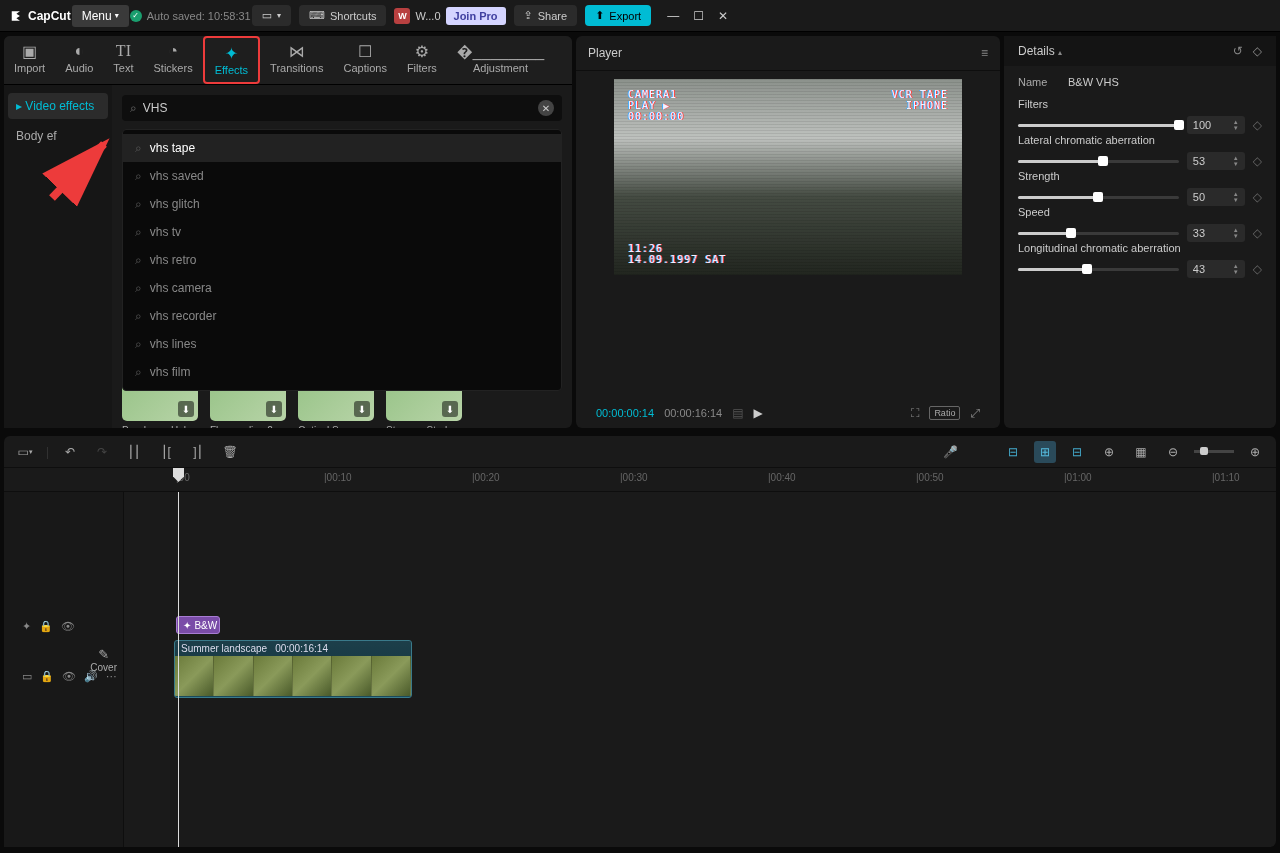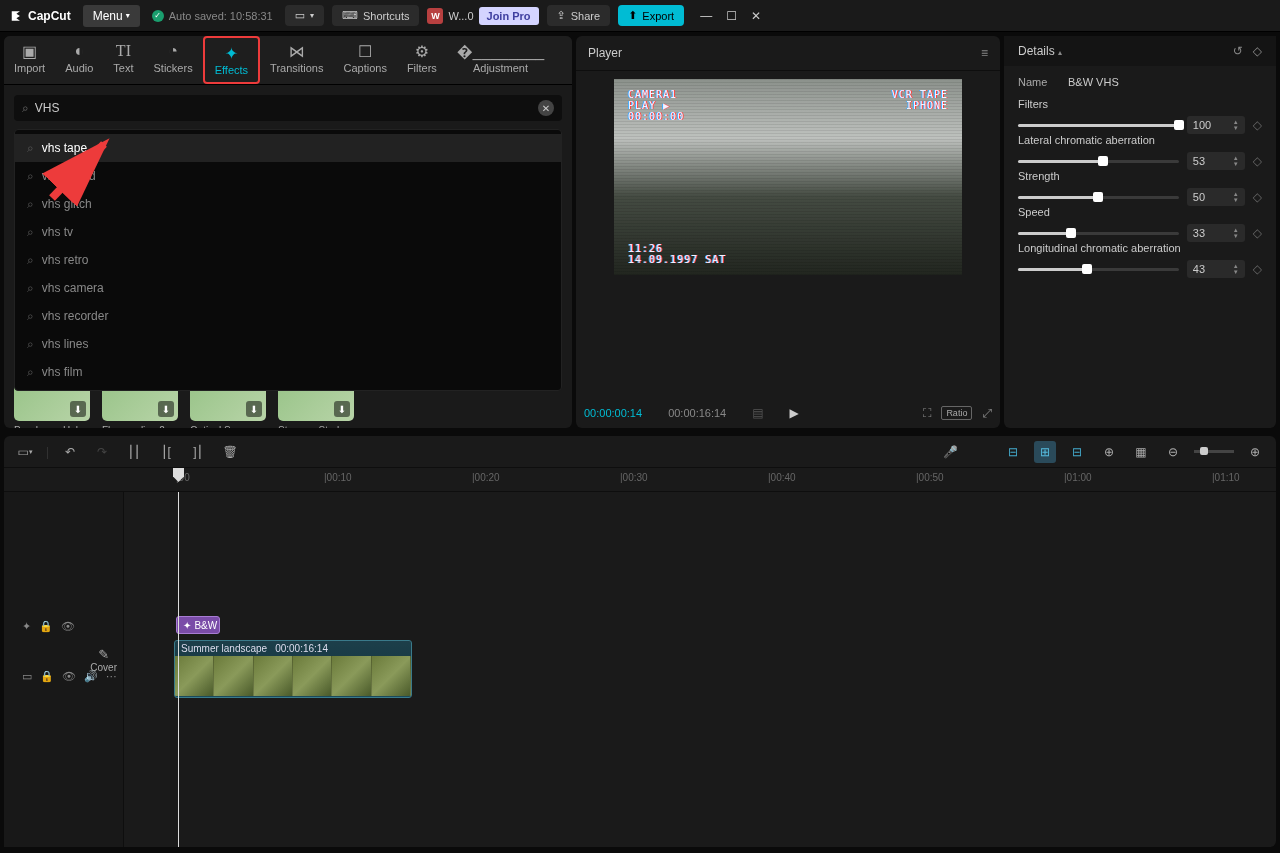--- a/index.html
+++ b/index.html
@@ -1,19 +1,19 @@
 <!DOCTYPE html>
 <html><head>
 <meta charset="utf-8">
 <style>
   * { box-sizing: border-box; margin: 0; padding: 0; font-family: -apple-system, BlinkMacSystemFont, "Segoe UI", Arial, sans-serif; }
   body { background: #0a0a0a; color: #ccc; font-size: 12px; width: 1280px; height: 853px; overflow: hidden; user-select: none; }
 
   
-  .topbar { height: 32px; background: #1a1a1a; display: flex; align-items: center; padding: 0 10px; gap: 12px; border-bottom: 1px solid #000;}
+  .topbar { height: 32px; background: #1a1a1a; display: flex; align-items: center; padding: 0 10px; gap: 1px; border-bottom: 1px solid #000;}
   .logo { display: flex; align-items: center; gap: 4px; font-weight: bold; font-size: 12px; color: #fff; }
   .menu-btn { background: #3a3a3a; padding: 4px 10px; border-radius: 3px; color: #fff; display:flex; align-items:center; gap:3px;}
   .autosave { color: #888; font-size: 11px; display:flex; align-items:center; gap:5px;}
   .autosave-check { width:12px; height:12px; border-radius:50%; background:#1a9e6e; display:flex; align-items:center; justify-content:center; color:#fff; font-size:8px;}
   .topbar-center { flex:1; text-align:center; color:#fff; font-size:12px;}
   .topbar-right { display:flex; align-items:center; gap:8px;}
   .top-btn { background:#2b2b2b; padding:4px 10px; border-radius:4px; color:#ccc; display:flex; align-items:center; gap:5px; font-size:11px;}
   .top-btn.export { background:#00bcd4; color:#000; font-weight:500;}
   .join-pro { background:#d4d4ff; color:#4040a0; padding:3px 8px; border-radius:3px; font-weight:bold; font-size:11px;}
   .user-badge { background:#b84040; width:16px; height:16px; border-radius:3px; display:flex; align-items:center; justify-content:center; color:#fff; font-size:9px; font-weight:bold;}
@@ -54,21 +54,21 @@
   
   .player-panel { width:424px; background:#1a1a1a; border-radius:6px; display:flex; flex-direction:column;}
   .panel-header { padding:10px 12px; color:#ccc; font-size:12px; display:flex; align-items:center; justify-content:space-between; border-bottom:1px solid #0e0e0e;}
   .player-vid { flex:1; display:flex; align-items:flex-start; justify-content:center; padding:8px;}
   .video-frame { width:348px; height:196px; background:linear-gradient(180deg,#8a8f8a 0%,#b8bbb8 30%,#4a5048 60%,#2a2e28 100%); position:relative; filter:contrast(1.1);}
   .video-frame::before { content:''; position:absolute; inset:0; background:repeating-linear-gradient(0deg,rgba(0,0,0,.08) 0 1px,transparent 1px 3px);}
   .vhs-text { position:absolute; color:#e8e8f8; font-family:monospace; font-size:10px; letter-spacing:1px; text-shadow:1px 0 #f44,-1px 0 #4af;}
   .vhs-tl { top:10px; left:14px;}
   .vhs-tr { top:10px; right:14px; text-align:right;}
   .vhs-bl { bottom:10px; left:14px;}
-  .player-controls { padding:8px 8px; display:flex; align-items:center; gap:26px; color:#888;}
+  .player-controls { padding:8px 20px; display:flex; align-items:center; gap:10px; color:#888;}
   .time-current { color:#00bcd4; font-size:11px;}
   .time-total { color:#888; font-size:11px;}
   .pc-right { margin-left:auto; display:flex; gap:10px; align-items:center;}
   .ratio-badge { border:1px solid #666; padding:1px 4px; font-size:9px; border-radius:2px; color:#aaa;}
 
   
   .right-panel { flex:1; background:#1a1a1a; border-radius:6px; display:flex; flex-direction:column;}
   .rp-title { padding:10px 14px; color:#00bcd4; font-size:13px; font-weight:500;}
   .rp-sub { background:#141414; padding:8px 14px; display:flex; align-items:center; justify-content:space-between; font-size:12px;}
   .rp-body { padding:10px 14px; display:flex; flex-direction:column; gap:10px;}
@@ -187,20 +187,24 @@
       <div class="tool-tab">
           <span class="icon">⚙</span>
           <span>Filters</span>
         </div>
       <div class="tool-tab">
           <span class="icon">�________</span>
           <span>Adjustment</span>
         </div>
     </div>
     <div class="left-body">
+      <div class="side-tabs">
+        <div class="side-tab active">▸ <span>Video effects</span></div>
+        <div class="side-tab">Body ef</div>
+      </div>
       <div class="effects-area">
         <div class="search-box">
           <span style="color:#666;">⌕</span>
           <input value="VHS" style="">
           <span class="clear-btn">✕</span>
         </div>
         <div class="suggestions">
           <div class="suggestion bold hl">
               <span class="sug-icon">⌕</span>
               <span>vhs tape</span>

